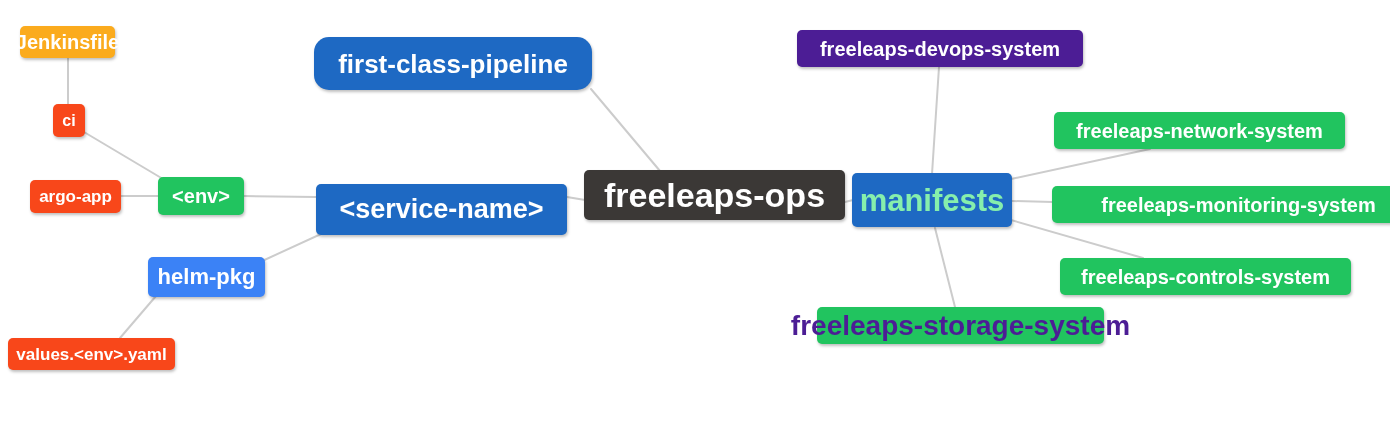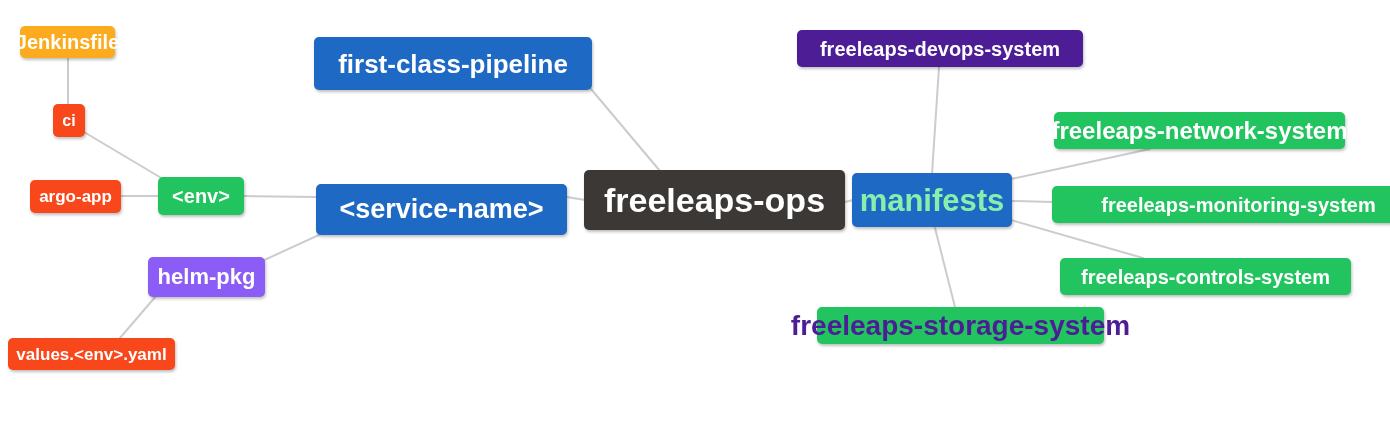--- a/index.html
+++ b/index.html
@@ -55,24 +55,24 @@
       <line x1="932" y1="174" x2="939" y2="67" stroke="#cccccc" stroke-width="2" stroke-linecap="round"></line>
       <line x1="1011" y1="179" x2="1150" y2="149" stroke="#cccccc" stroke-width="2" stroke-linecap="round"></line>
       <line x1="1012" y1="201" x2="1053" y2="202" stroke="#cccccc" stroke-width="2" stroke-linecap="round"></line>
       <line x1="1011" y1="220" x2="1143" y2="258" stroke="#cccccc" stroke-width="2" stroke-linecap="round"></line>
       <line x1="935" y1="228" x2="955" y2="307" stroke="#cccccc" stroke-width="2" stroke-linecap="round"></line>
     </svg>
 <div class="node" style="left: 20px; top: 26px; width: 95px; height: 32px; font-size: 20px; background: rgb(251, 171, 29); color: rgb(255, 255, 255);">Jenkinsfile</div>
     <div class="node" style="left: 53px; top: 104px; width: 32px; height: 33px; font-size: 16px; background: rgb(248, 71, 26); color: rgb(255, 255, 255);">ci</div>
     <div class="node" style="left: 30px; top: 180px; width: 91px; height: 33px; font-size: 17px; background: rgb(248, 71, 26); color: rgb(255, 255, 255);">argo-app</div>
     <div class="node" style="left: 158px; top: 177px; width: 86px; height: 38px; font-size: 20px; background: rgb(33, 196, 95); color: rgb(255, 255, 255);">&lt;env&gt;</div>
-    <div class="node" style="left: 148px; top: 257px; width: 117px; height: 40px; font-size: 22px; background: #8b5cf6; color: rgb(255, 255, 255);">helm-pkg</div>
+    <div class="node" style="left: 148px; top: 257px; width: 117px; height: 40px; font-size: 22px; background: #3b82f6; color: rgb(255, 255, 255);">helm-pkg</div>
     <div class="node" style="left: 8px; top: 338px; width: 167px; height: 32px; font-size: 17px; background: rgb(248, 71, 26); color: rgb(255, 255, 255);">values.&lt;env&gt;.yaml</div>
-    <div class="node" style="left: 314px; top: 37px; width: 278px; height: 53px; font-size: 26px; background: rgb(30, 105, 195); color: rgb(255, 255, 255);">first-class-pipeline</div>
+    <div class="node" style="left: 314px; top: 37px; width: 278px; height: 53px; font-size: 26px; background: rgb(30, 105, 195); color: rgb(255, 255, 255); border-radius: 15px;">first-class-pipeline</div>
     <div class="node" style="left: 316px; top: 172px; width: 251px; height: 51px; font-size: 27px; background: rgb(30, 105, 195); color: rgb(255, 255, 255); margin-top: 12px;">&lt;service-name&gt;</div>
-    <div class="node" style="left: 584px; top: 170px; width: 261px; height: 60px; font-size: 34px; background: rgb(59, 56, 54); color: rgb(255, 255, 255);">freeleaps-ops</div>
+    <div class="node" style="left: 584px; top: 170px; width: 261px; height: 50px; font-size: 34px; background: rgb(59, 56, 54); color: rgb(255, 255, 255);">freeleaps-ops</div>
     <div class="node" style="left: 852px; top: 173px; width: 160px; height: 54px; font-size: 31px; background: rgb(30, 105, 195); color: #86efac;">manifests</div>
     <div class="node" style="left: 797px; top: 30px; width: 286px; height: 37px; font-size: 20px; background: #4c1d95; color: rgb(255, 255, 255);">freeleaps-devops-system</div>
-    <div class="node" style="left: 1054px; top: 112px; width: 291px; height: 37px; font-size: 24px; background: rgb(33, 196, 95); color: rgb(255, 255, 255);">freeleaps-network-system</div>
+    <div class="node" style="left: 1054px; top: 112px; width: 291px; height: 37px; font-size: 20px; background: rgb(33, 196, 95); color: rgb(255, 255, 255);">freeleaps-network-system</div>
     <div class="node" style="left: 1052px; top: 186px; width: 367px; height: 37px; font-size: 20px; background: rgb(33, 196, 95); color: rgb(255, 255, 255); padding-left: 6px;">freeleaps-monitoring-system</div>
     <div class="node" style="left: 1060px; top: 258px; width: 291px; height: 37px; font-size: 20px; background: rgb(33, 196, 95); color: rgb(255, 255, 255);">freeleaps-controls-system</div>
     <div class="node" style="left: 817px; top: 307px; width: 287px; height: 37px; font-size: 28px; background: rgb(33, 196, 95); color: #4c1d95;">freeleaps-storage-system</div>
   </div>
 
 </body></html>

